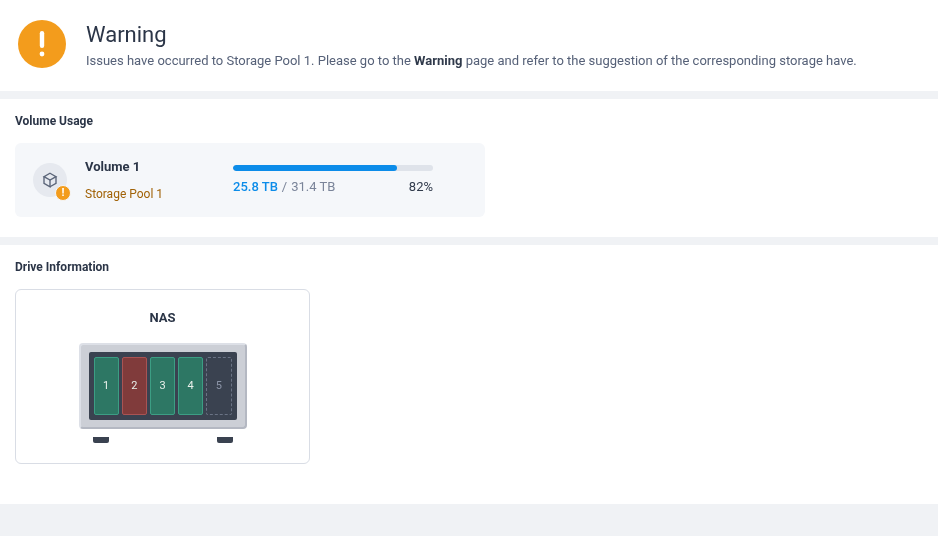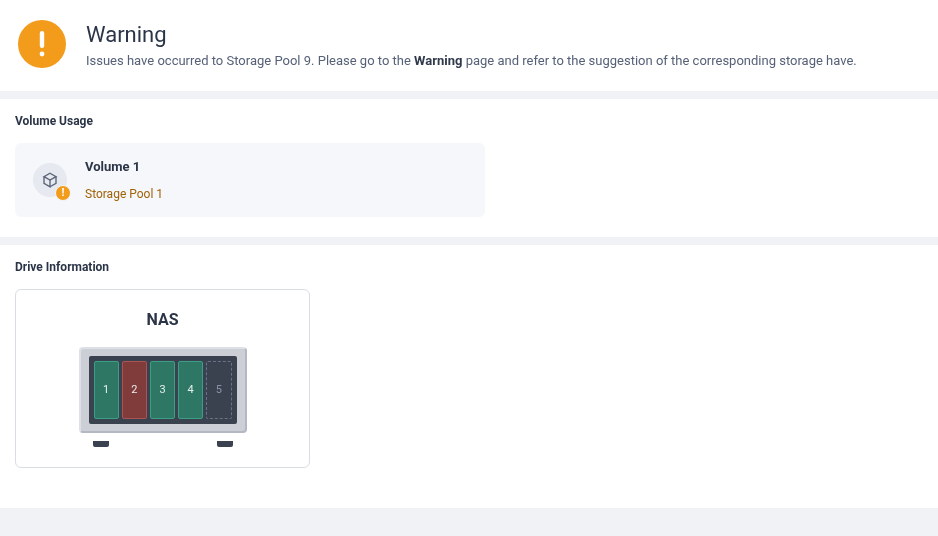--- a/index.html
+++ b/index.html
@@ -125,21 +125,21 @@
 .drive-box {
   border: 1px solid #d9dde5;
   border-radius: 6px;
   padding: 20px;
   display: inline-block;
   min-height: 160px;
 }
 .nas-label {
   text-align: center;
   font-weight: 700;
-  font-size: 16px;
+  font-size: 13px;
   margin-bottom: 18px;
   color: #2b3547;
 }
 .chassis {
   position: relative;
   width: 168px;
   height: 86px;
   background: #cccfd6;
   border: 2px solid #b4b8c2;
   border-top-color: #dde0e7;
@@ -191,21 +191,21 @@
   <div class="warning-row">
     <div class="warning-icon">
       <svg viewBox="0 0 8 28">
           <circle cx="4" cy="24" r="2.4"></circle>
           <rect x="1.8" y="1" width="4.4" height="17" rx="2.2"></rect>
         </svg>
     </div>
     <div class="warning-text">
       <div class="warning-title">Warning</div>
       <div class="warning-msg">
-        <span>Issues have occurred to Storage Pool 9. Please go to the </span><b>Warning</b><span> page and refer to the suggestion of the corresponding storage have.</span>
+        <span>Issues have occurred to Storage Pool 1. Please go to the </span><b>Warning</b><span> page and refer to the suggestion of the corresponding storage have.</span>
       </div>
     </div>
   </div>
 </div>
 
 <div class="divider"></div>
 
 <div class="panel">
   <div class="section-title">Volume Usage</div>
   <div class="volume-card">
@@ -215,20 +215,31 @@
             <path d="M12 3 L20 7.5 L12 12 L4 7.5 Z"></path>
             <path d="M4 7.5 V16.5 L12 21 V12"></path>
             <path d="M20 7.5 V16.5 L12 21"></path>
           </svg>
       </div>
       <div class="vol-badge">!</div>
     </div>
     <div class="vol-meta">
       <div class="vol-name">Volume 1</div>
       <div class="vol-pool">Storage Pool 1</div>
+    </div>
+    <div class="vol-stats">
+      <div class="progress-bar">
+        <div class="progress-fill" style="width:82%"></div>
+      </div>
+      <div class="vol-size-row">
+        <span class="vol-used">25.8 TB</span>
+        <span class="vol-slash">/</span>
+        <span class="vol-total">31.4 TB</span>
+        <span class="vol-pct">82%</span>
+      </div>
     </div>
   </div>
 </div>
 
 <div class="divider"></div>
 
 <div class="panel" style="padding-bottom:40px;">
   <div class="section-title">Drive Information</div>
   <div class="drive-box" style="width:295px;">
     <div class="nas-label">NAS</div>

